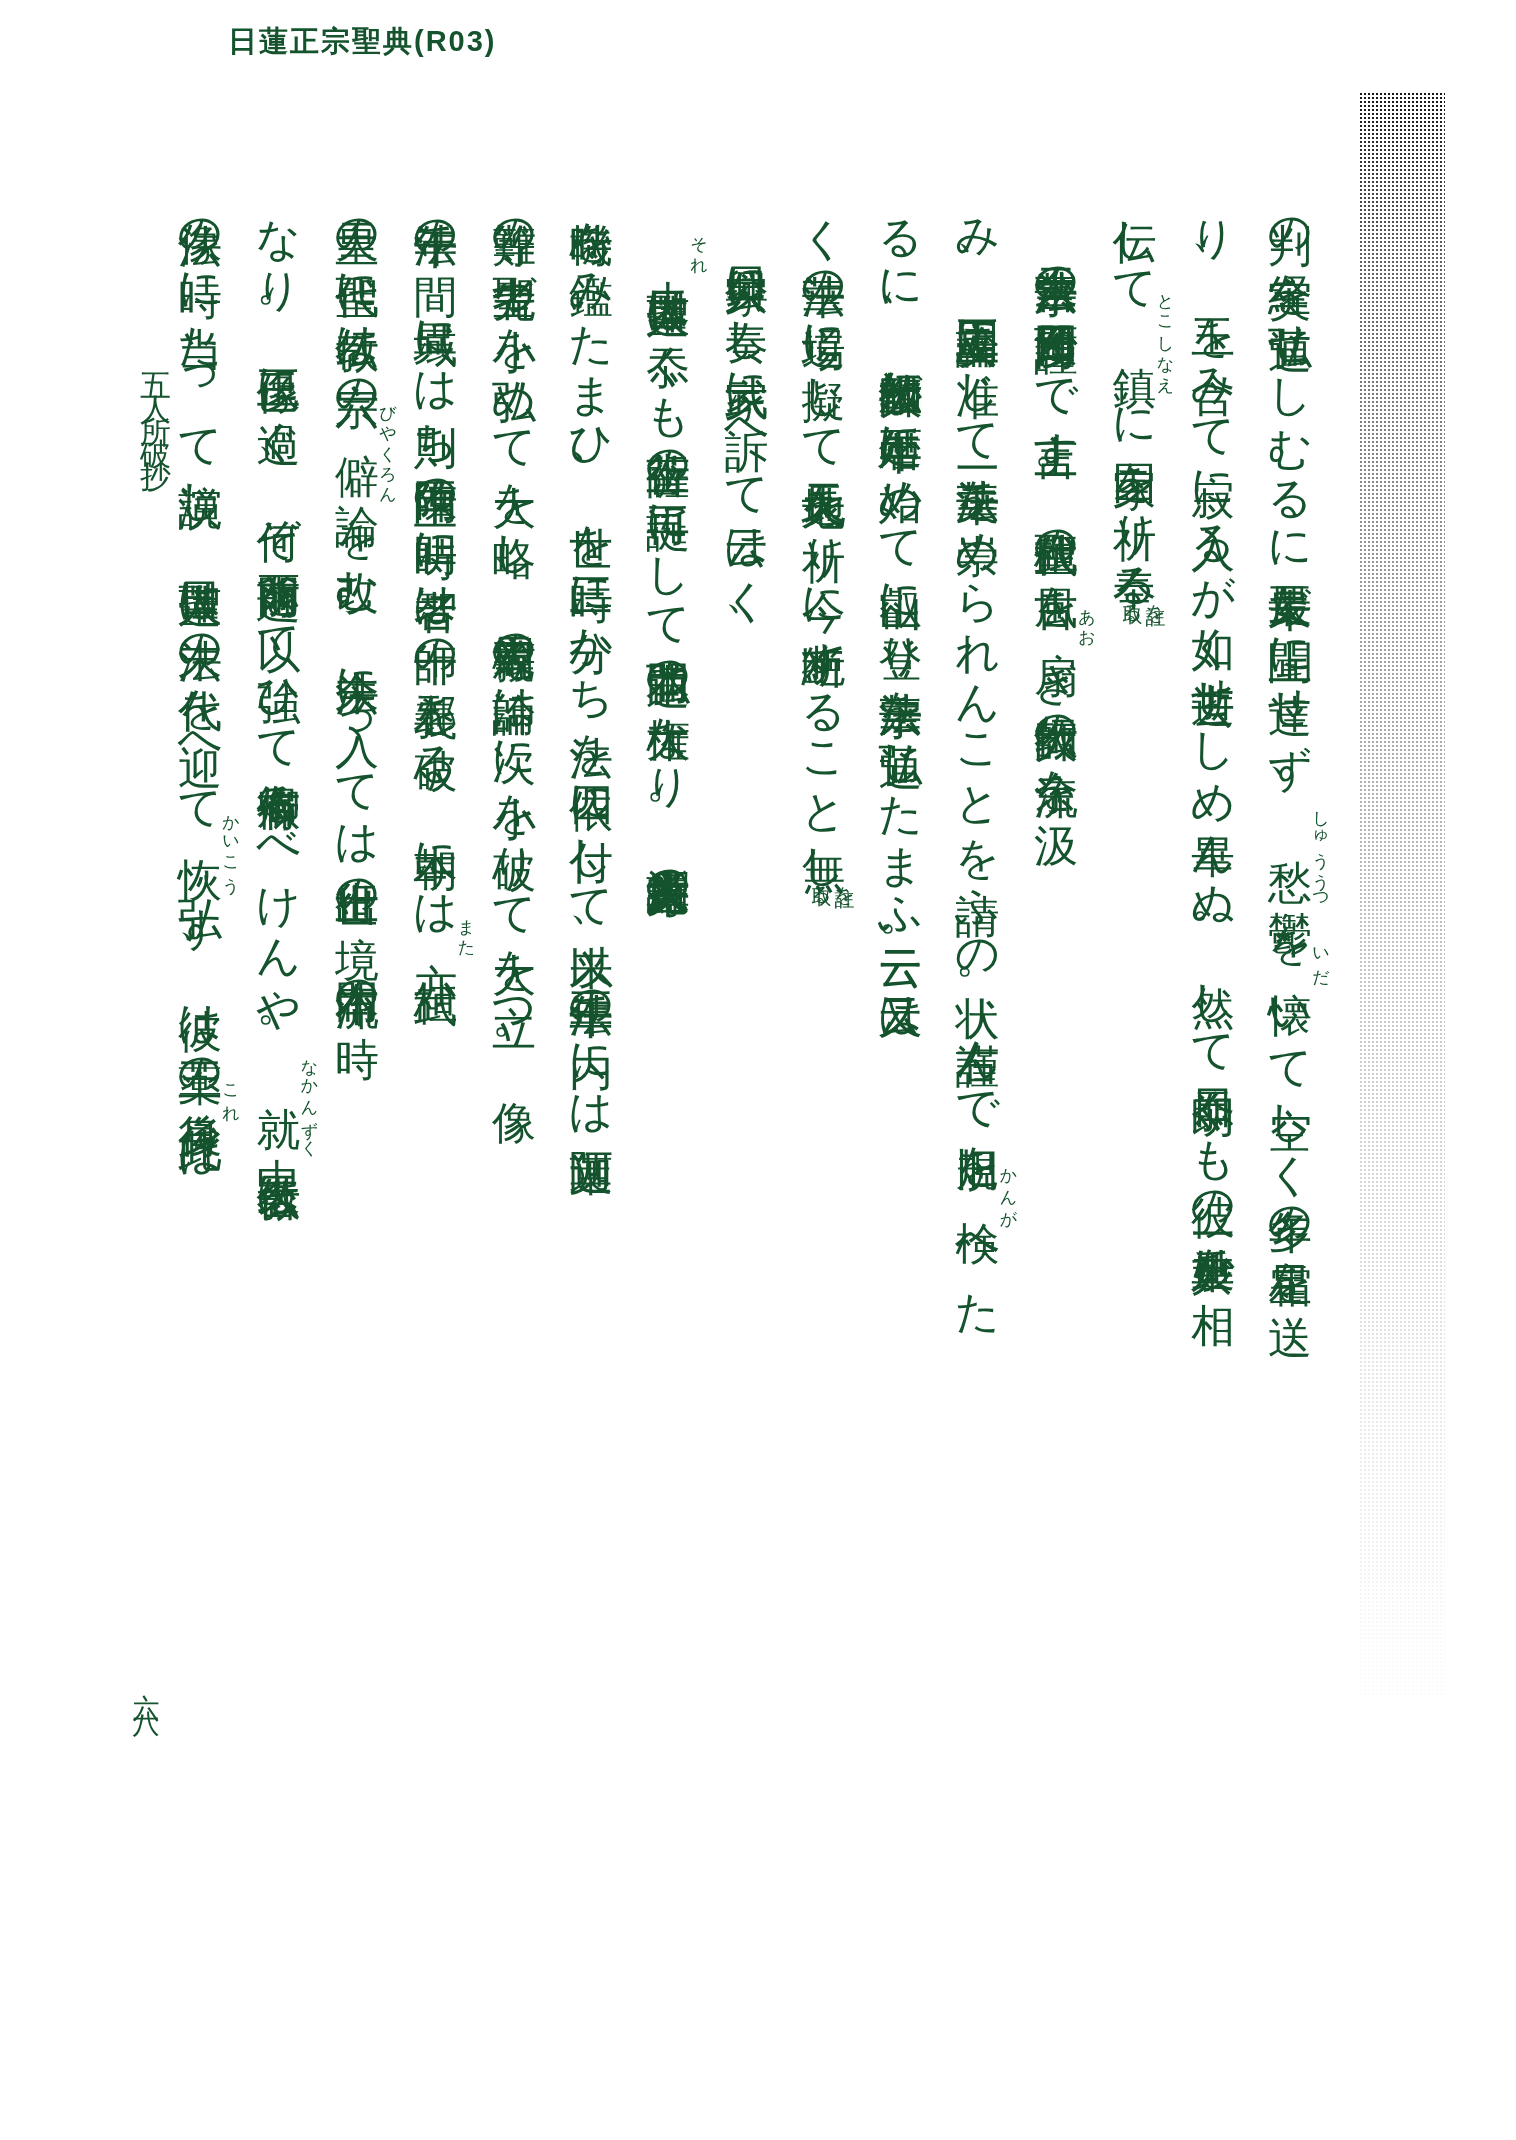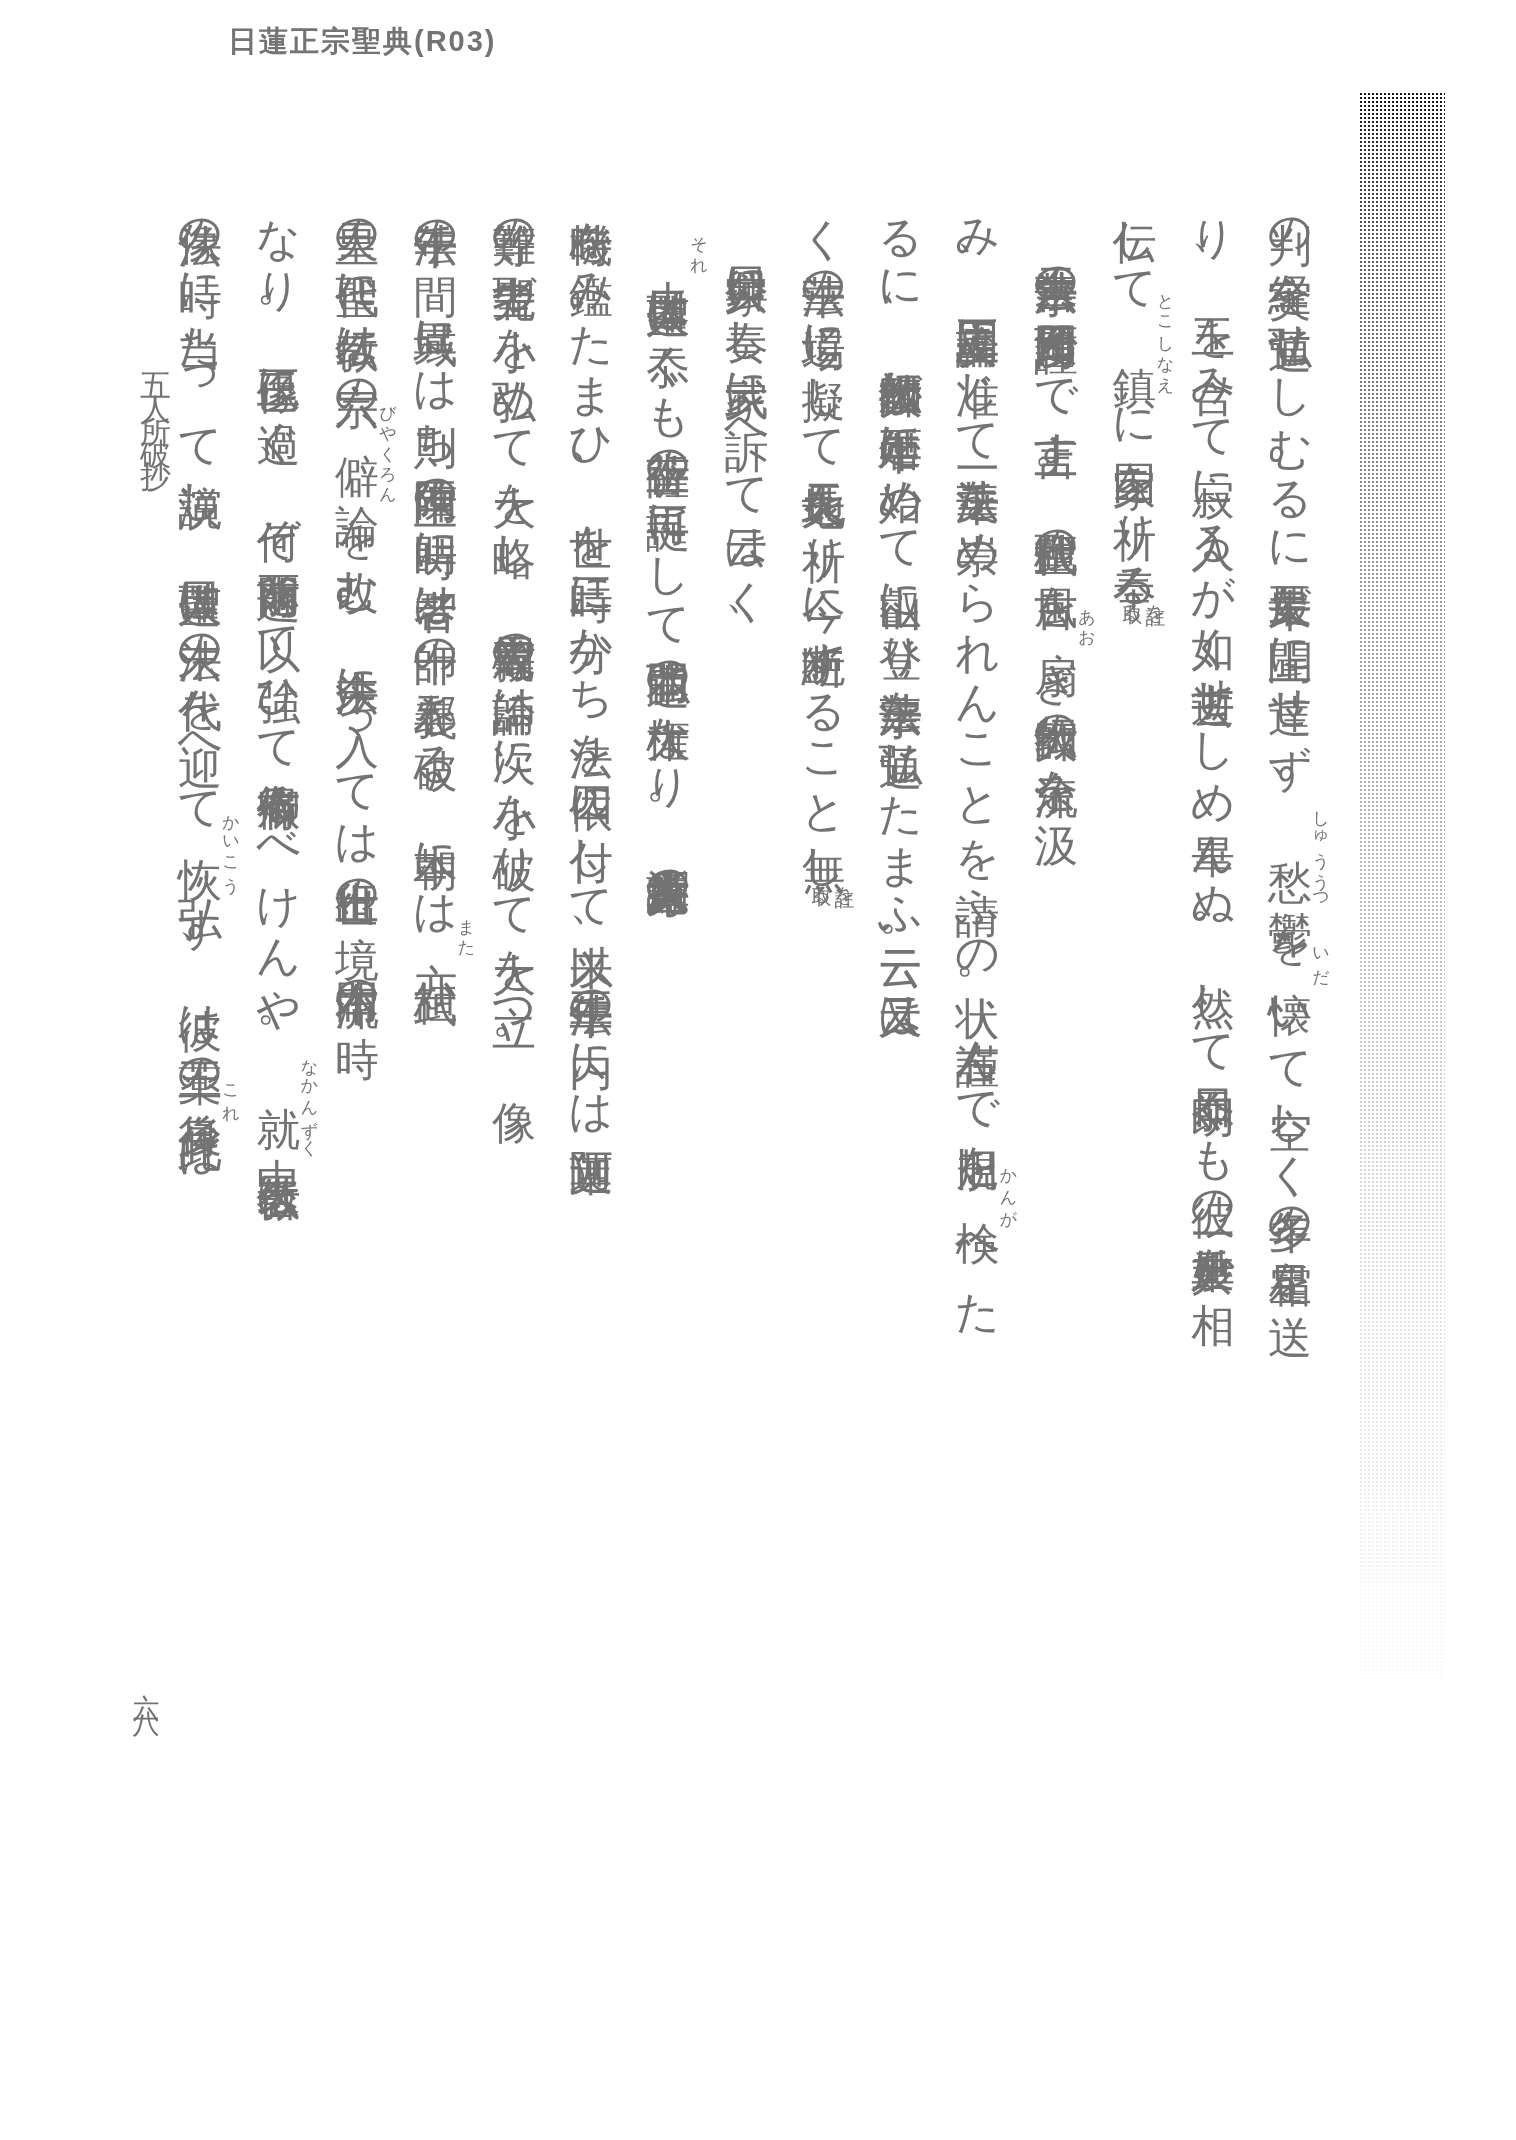--- a/index.html
+++ b/index.html
@@ -2,21 +2,21 @@
 <html lang="ja"><head>
 <meta charset="utf-8">
 <style>
   html,body{margin:0;padding:0;background:#888;}
   .page{
     position:relative;
     width:1516px;height:2140px;
     background:#ffffff;
     overflow:hidden;
     font-family:"Liberation Serif","DejaVu Serif",serif;
-    color:#737373;
+    color:#14532d;
   }
   .header-title{
     position:absolute;left:228px;top:22px;
     font-family:"Liberation Sans","DejaVu Sans",sans-serif;
     font-weight:700;font-size:29px;letter-spacing:2px;
     white-space:nowrap;
   }
   
   .noise{
     position:absolute;top:92px;right:71px;width:86px;height:1640px;

